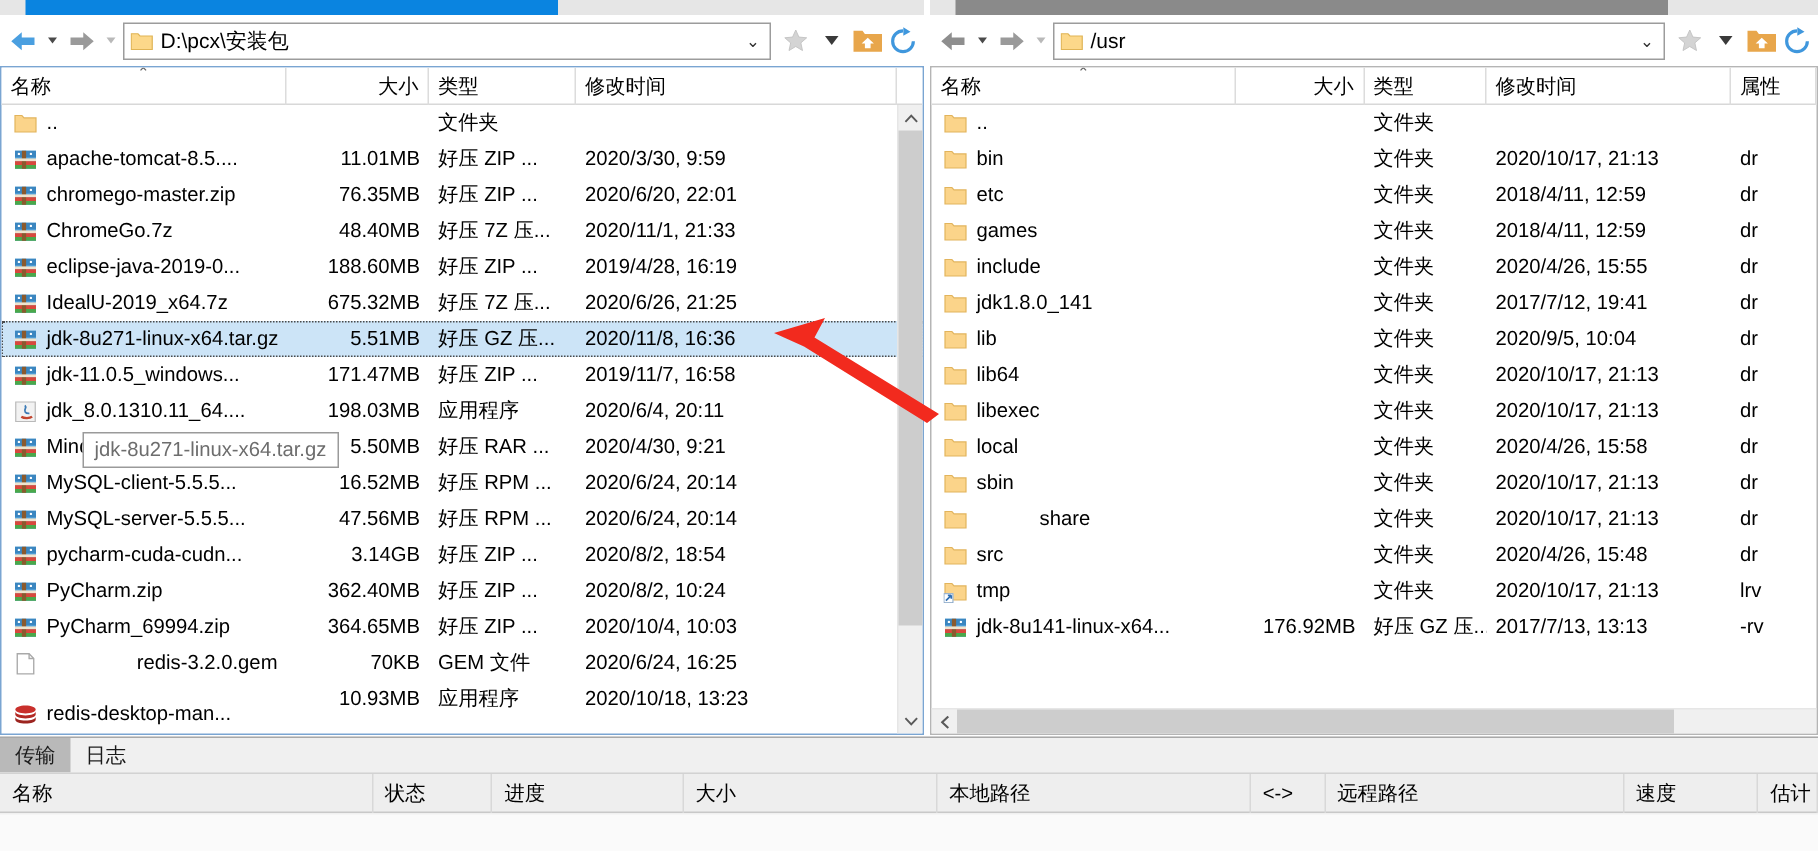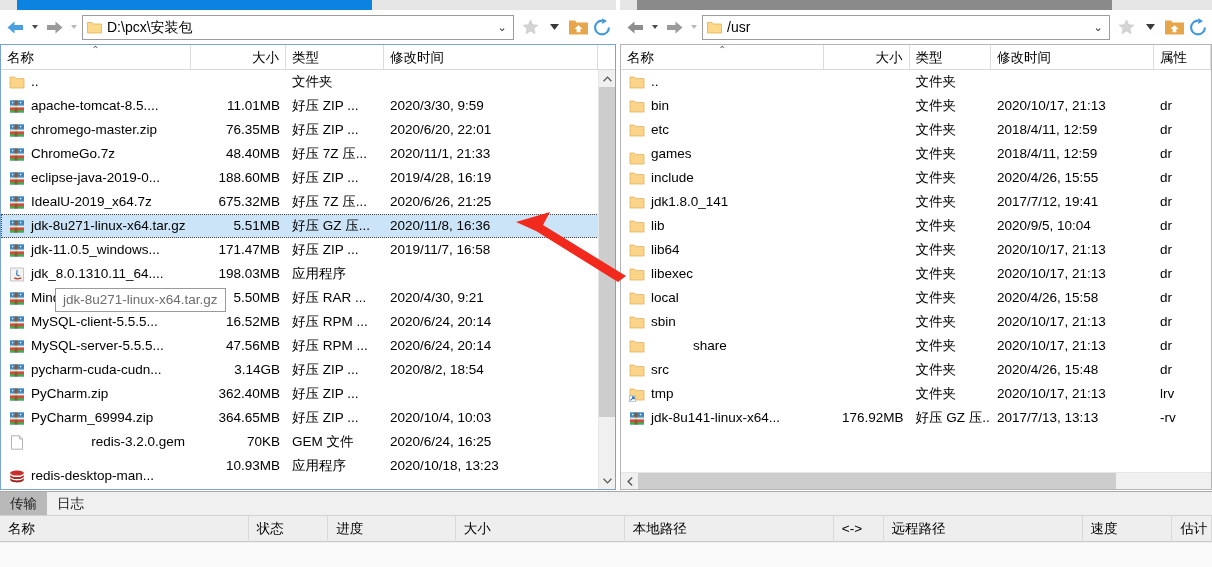--- a/index.html
+++ b/index.html
@@ -344,20 +344,21 @@
               <svg class="ico" width="16" height="15" viewBox="0 0 16 15">
                 <rect x="1.5" y="1" width="13" height="13" fill="#f2f2f2"></rect>
                 <path d="M1.5 1 L14.5 1 L14.5 14 L1.5 14 Z" fill="none" stroke="#b9b9b9" stroke-width="0.8"></path>
                 <path d="M5.2 10.8 C7 12 11 12 12.4 10.8" fill="none" stroke="#c2452f" stroke-width="1.5"></path>
                 <path d="M7.6 3.2 C9.4 5 6.6 5.6 7.8 7.6 C8.6 8.8 10.6 8.6 10.6 8.6" fill="none" stroke="#3b7ab5" stroke-width="1.2"></path>
               </svg>
               <span>jdk_8.0.1310.11_64....</span>
             </div>
             <div class="cell right" style="width: 95px;">198.03MB</div>
             <div class="cell" style="width: 98px;">应用程序</div>
+            <div class="cell" style="width: 214px;">2020/6/4, 20:11</div>
           </div>
           <div class="row">
             <div class="cell name" style="width: 190px;">
               <svg class="ico" width="16" height="15" viewBox="0 0 16 15">
                 <rect x="1" y="1.5" width="14" height="12" fill="#4f9ed6"></rect>
                 <rect x="1" y="1.5" width="14" height="4.2" fill="#3b86c0"></rect>
                 <rect x="1" y="8.4" width="14" height="2.6" fill="#d8483c"></rect>
                 <rect x="1" y="11" width="14" height="2.5" fill="#4aa84a"></rect>
                 <rect x="5.6" y="1.5" width="2.8" height="12" fill="#8a5a2e"></rect>
                 <rect x="1" y="6.6" width="14" height="1.8" fill="#efe4cf"></rect>
@@ -433,20 +434,21 @@
                 <rect x="1" y="11" width="14" height="2.5" fill="#4aa84a"></rect>
                 <rect x="5.6" y="1.5" width="2.8" height="12" fill="#8a5a2e"></rect>
                 <rect x="1" y="6.6" width="14" height="1.8" fill="#efe4cf"></rect>
                 <circle cx="3.6" cy="3.6" r="0.8" fill="#ffffff"></circle>
                 <circle cx="11.6" cy="3.6" r="0.8" fill="#ffffff"></circle>
               </svg>
               <span>PyCharm.zip</span>
             </div>
             <div class="cell right" style="width: 95px;">362.40MB</div>
             <div class="cell" style="width: 98px;">好压 ZIP ...</div>
+            <div class="cell" style="width: 214px;">2020/8/2, 10:24</div>
           </div>
           <div class="row">
             <div class="cell name" style="width: 190px;">
               <svg class="ico" width="16" height="15" viewBox="0 0 16 15">
                 <rect x="1" y="1.5" width="14" height="12" fill="#4f9ed6"></rect>
                 <rect x="1" y="1.5" width="14" height="4.2" fill="#3b86c0"></rect>
                 <rect x="1" y="8.4" width="14" height="2.6" fill="#d8483c"></rect>
                 <rect x="1" y="11" width="14" height="2.5" fill="#4aa84a"></rect>
                 <rect x="5.6" y="1.5" width="2.8" height="12" fill="#8a5a2e"></rect>
                 <rect x="1" y="6.6" width="14" height="1.8" fill="#efe4cf"></rect>
@@ -599,21 +601,21 @@
                 <path d="M1 2 L5.6 2 L7 3.6 L15 3.6 L15 13 L1 13 Z" fill="#fbd48a" stroke="#e2b45c" stroke-width="0.8"></path>
               </svg>
               <span>etc</span>
             </div>
             <div class="cell right" style="width: 90px;"></div>
             <div class="cell" style="width: 86px;">文件夹</div>
             <div class="cell" style="width: 173px;">2018/4/11, 12:59</div>
             <div class="cell" style="width: 60px;">dr</div>
           </div>
           <div class="row">
-            <div class="cell name" style="width: 216px; align-items: flex-end;">
+            <div class="cell name" style="width: 216px;">
               <svg class="ico" width="16" height="15" viewBox="0 0 16 15">
                 <path d="M1 2 L5.6 2 L7 3.6 L15 3.6 L15 13 L1 13 Z" fill="#fbd48a" stroke="#e2b45c" stroke-width="0.8"></path>
               </svg>
               <span>games</span>
             </div>
             <div class="cell right" style="width: 90px;"></div>
             <div class="cell" style="width: 86px;">文件夹</div>
             <div class="cell" style="width: 173px;">2018/4/11, 12:59</div>
             <div class="cell" style="width: 60px;">dr</div>
           </div>

